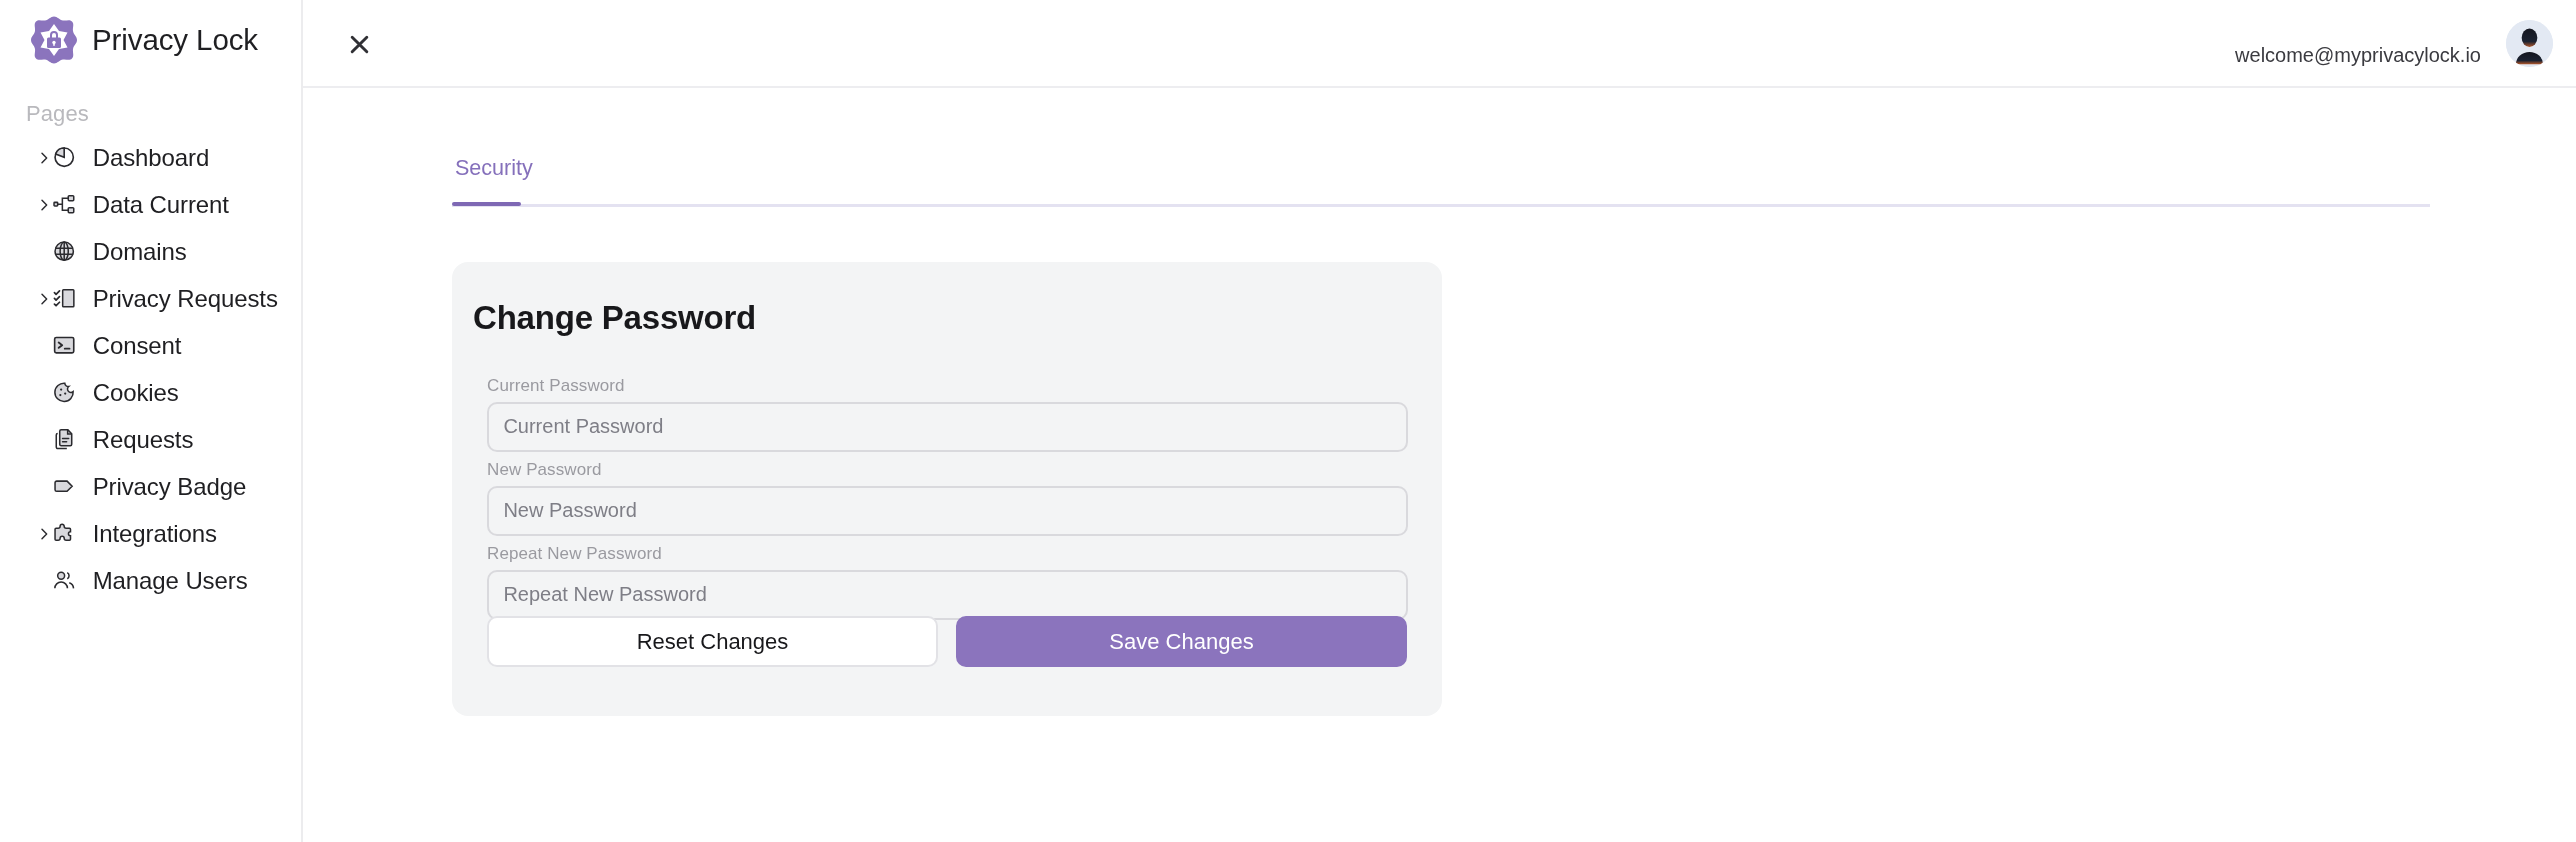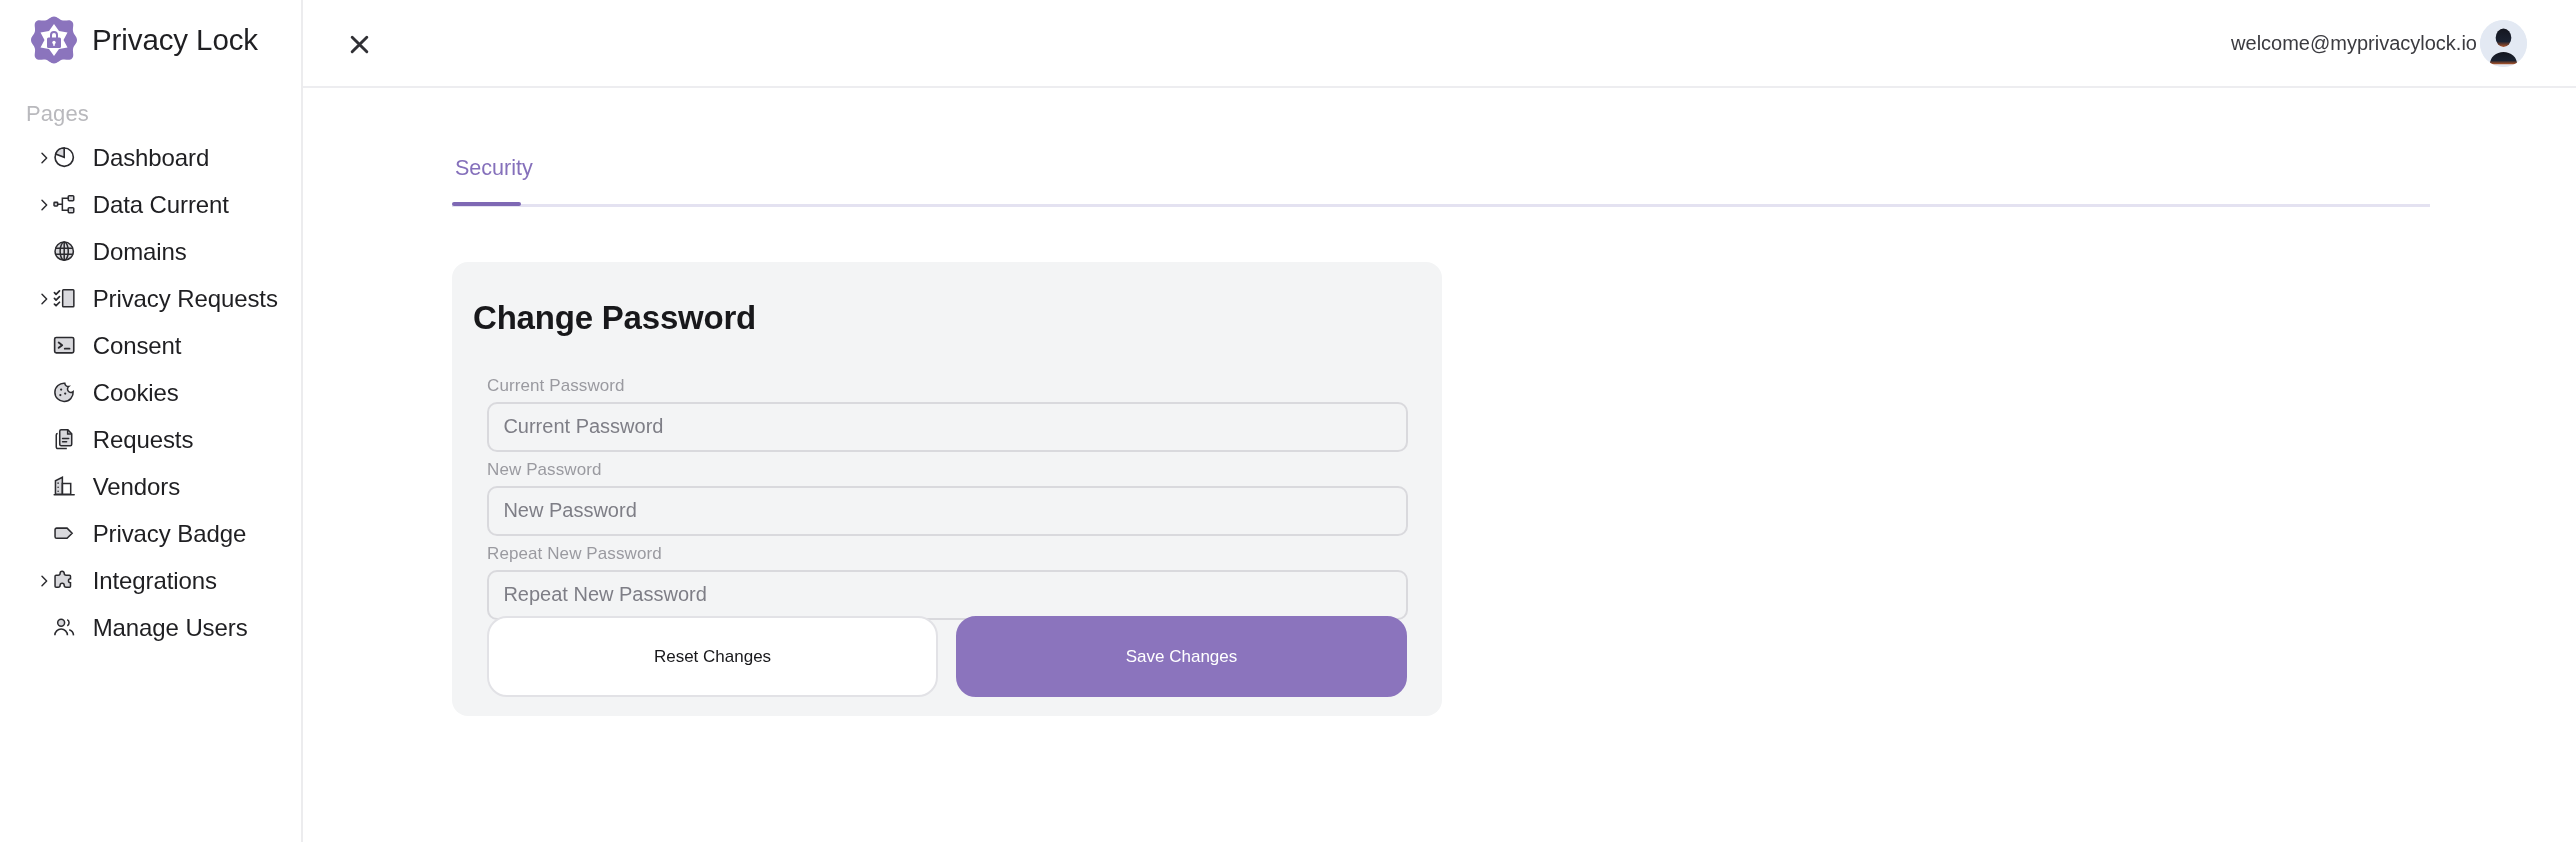--- a/index.html
+++ b/index.html
@@ -66,22 +66,22 @@
     background: #ffffff;
     border-bottom: 2.2px solid #ededf0;
   }
   .close-btn {
     position: absolute; left: 36px; top: 24.4px;
     width: 40px; height: 40px;
     display: flex; align-items: center; justify-content: center;
     cursor: pointer;
   }
   .user-area {
-    position: absolute; right: 49px; top: 20px;
-    display: flex; align-items: center; gap: 3px; height: 47px;
+    position: absolute; right: 23px; top: 20px;
+    display: flex; align-items: flex-end; gap: 25px; height: 47px;
   }
   .user-email { font-size: 20px; color: #3b3b40; white-space: nowrap; }
   .avatar {
     width: 47px; height: 47px; border-radius: 50%;
     background: #e3e9f3; overflow: hidden; position: relative;
     cursor: pointer;
   }
 
   
   .tabs {
@@ -131,24 +131,24 @@
     font-family: "Liberation Sans", sans-serif;
     font-size: 20px; color: #3b3b40;
   }
   .field-input::placeholder { color: #7e7e86; }
 
   .actions {
     position: absolute; left: 35px; top: 354px;
     display: flex; gap: 18px;
   }
   .btn {
-    width: 451px; height: 81px;
-    border-radius: 20px;
+    width: 451px; height: 51px;
+    border-radius: 10px;
     font-family: "Liberation Sans", sans-serif;
-    font-size: 17px;
+    font-size: 22px;
     display: flex; align-items: center; justify-content: center;
     cursor: pointer;
   }
   .btn-reset { background: #ffffff; border: 2.2px solid #e2e2e6; color: #18181b; }
   .btn-save  { background: #8b74bd; border: 2.2px solid #8b74bd; color: #ffffff; }
 </style>
 </head>
 <body>
 
 <div class="app">
@@ -255,33 +255,20 @@
           <svg viewBox="0 0 24 24" width="24.4" height="24.4" fill="none" stroke="#2b2b2f" stroke-width="1.5">
             <path d="M9 2.8 h6.6 L19.4 6.6 V17 a1.4 1.4 0 0 1 -1.4 1.4 H9 A1.4 1.4 0 0 1 7.6 17 V4.2 A1.4 1.4 0 0 1 9 2.8 Z" fill="#d9d9dd"></path>
             <path d="M5.6 6.4 A1.4 1.4 0 0 0 4.2 7.8 V19.8 A1.4 1.4 0 0 0 5.6 21.2 H14.6"></path>
             <path d="M15.4 2.8 v4 h4"></path>
             <path stroke-linecap="round" d="M10.4 11.4 h6 M10.4 14.6 h4"></path>
           </svg>
         </span>
         <span class="nav-label">Requests</span>
       </div>
 
-      <div class="nav-item">
-        <span class="nav-icon">
-          <svg viewBox="0 0 24 24" width="24.4" height="24.4" fill="#d9d9dd" stroke="#2b2b2f" stroke-width="1.5">
-            <path d="M3.4 20 V6.6 L10.2 3.2 V20 Z"></path>
-            <path d="M10.2 20 V9.4 h8.2 V20 Z" fill="none"></path>
-            <path stroke-linecap="round" stroke-width="1.6" d="M2.2 20.4 h19.6"></path>
-            <circle cx="6" cy="9" r="0.8" fill="#2b2b2f" stroke="none"></circle>
-            <circle cx="6" cy="13" r="0.8" fill="#2b2b2f" stroke="none"></circle>
-            <circle cx="6" cy="17" r="0.8" fill="#2b2b2f" stroke="none"></circle>
-          </svg>
-        </span>
-        <span class="nav-label">Vendors</span>
-      </div>
 
       <div class="nav-item">
         <span class="nav-icon">
           <svg viewBox="0 0 24 24" width="24.4" height="24.4" fill="#d9d9dd" stroke="#2b2b2f" stroke-width="1.5">
             <path d="M3 8.6 a1.6 1.6 0 0 1 1.6 -1.6 h10.2 l5 5 l-5 5 H4.6 A1.6 1.6 0 0 1 3 15.4 Z"></path>
           </svg>
         </span>
         <span class="nav-label">Privacy Badge</span>
       </div>
 

